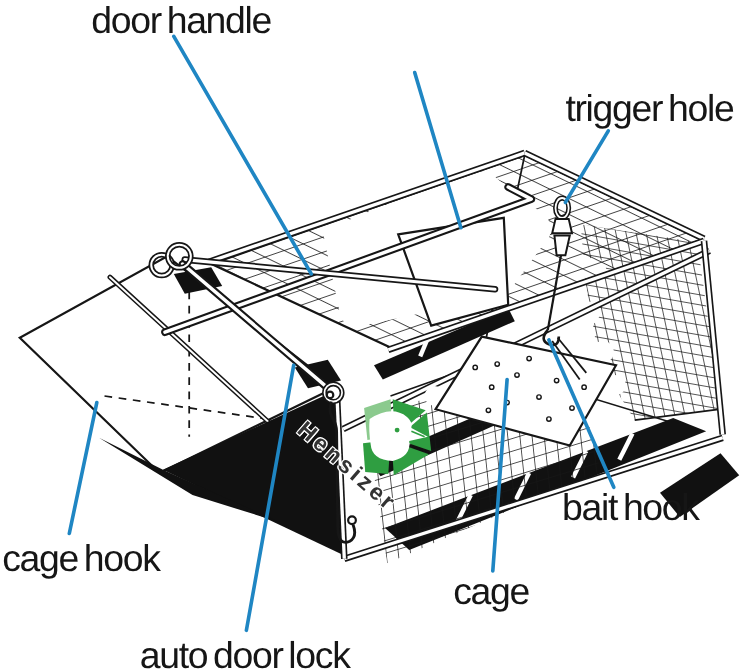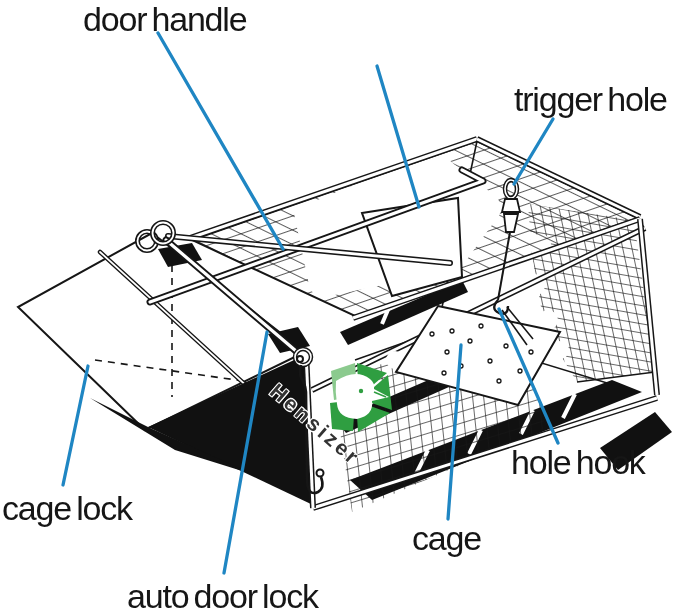--- a/index.html
+++ b/index.html
@@ -225,19 +225,19 @@
       <line class="leader" x1="553" y1="119" x2="514" y2="184" stroke="#1f86c3"></line>
       <line class="leader" x1="88" y1="366" x2="63" y2="485" stroke="#1f86c3"></line>
       <line class="leader" x1="267" y1="332" x2="224" y2="573" stroke="#1f86c3"></line>
       <line class="leader" x1="461" y1="345" x2="448" y2="519" stroke="#1f86c3"></line>
       <line class="leader" x1="499" y1="309" x2="558" y2="443" stroke="#1f86c3"></line>
     </g>
   </svg>
 
   <div class="lbl lbl-door-handle">door handle</div>
   <div class="lbl lbl-trigger-hole">trigger hole</div>
-  <div class="lbl lbl-bait-hook">hole hook</div>
-  <div class="lbl lbl-cage-door">cage lock</div>
+  <div class="lbl lbl-bait-hook">bait hook</div>
+  <div class="lbl lbl-cage-door">cage hook</div>
   <div class="lbl lbl-pedal">cage</div>
   <div class="lbl lbl-auto-lock">auto door lock</div>
 
   <div class="watermark">Hensizer</div>
 </div>
 
 </body></html>

